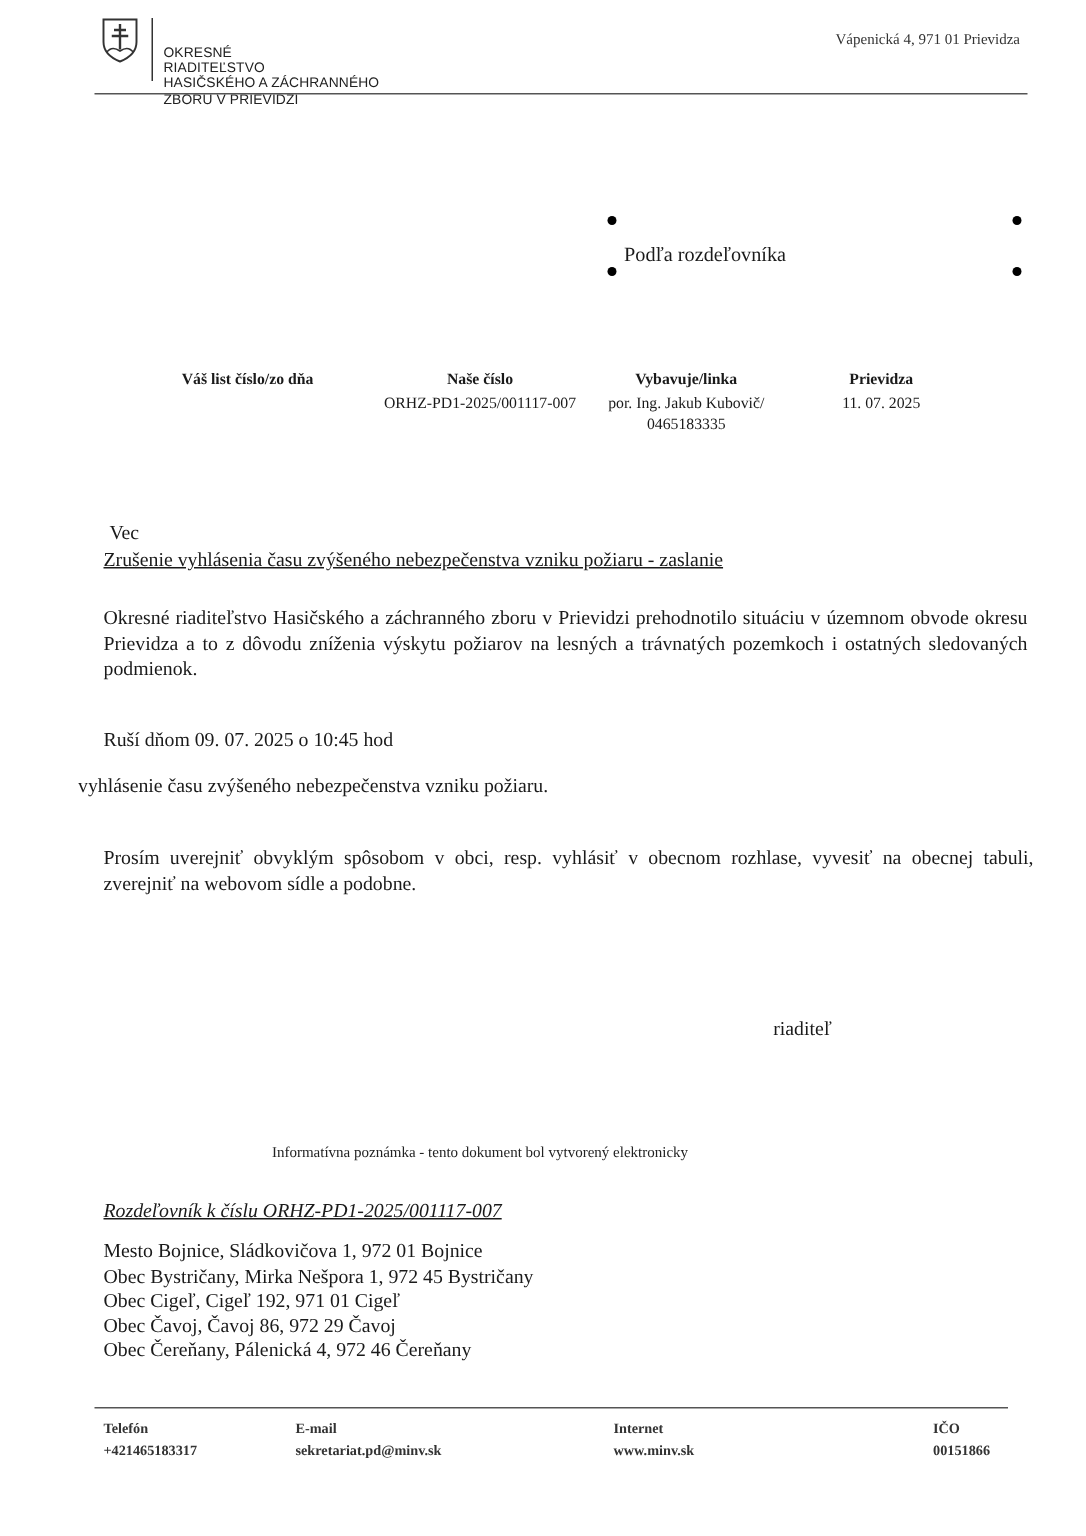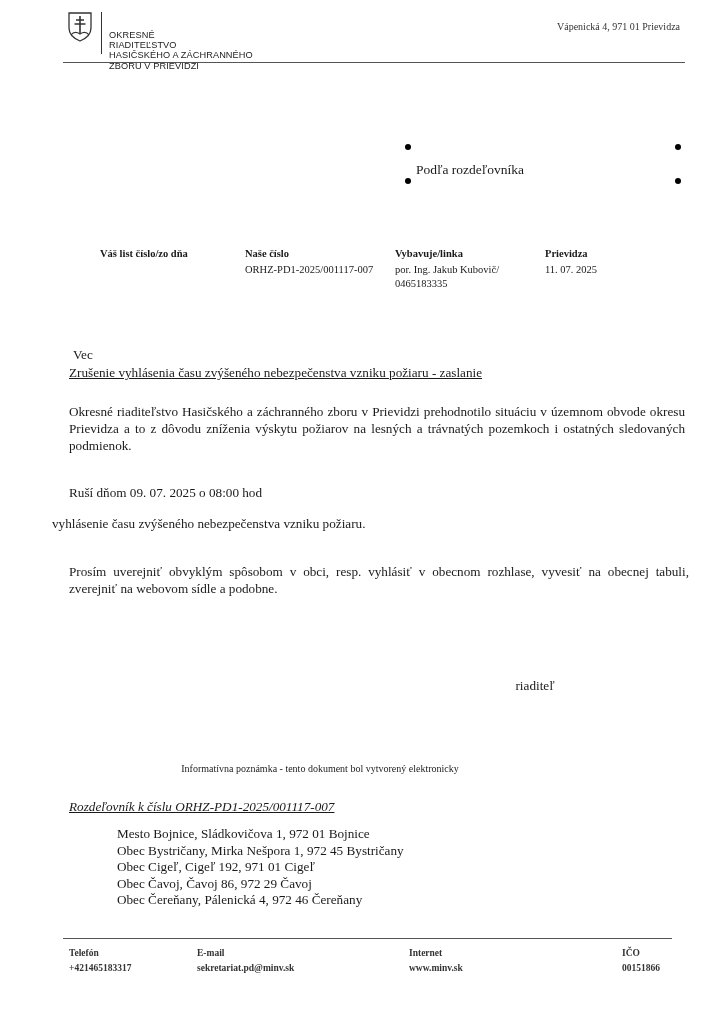--- a/index.html
+++ b/index.html
@@ -19,32 +19,32 @@
     }
     .org-name div { white-space: nowrap; }
     .header-address { left: 557px; top: 21px; font-size: 10px; color: #333; white-space: nowrap; }
     .header-rule { left: 63px; top: 62px; width: 622px; height: 1px; background: #555; }
 
     
     .bullet { width: 6px; height: 6px; border-radius: 50%; background: #000; }
     .recipient { left: 416px; top: 162px; font-size: 13.5px; white-space: nowrap; }
 
     
-    .ref-col { text-align: left; font-size: 10.5px; line-height: 14px; white-space: nowrap; }
+    .ref-col { text-align: center; font-size: 10.5px; line-height: 14px; white-space: nowrap; }
     .ref-col .h { font-weight: bold; }
     
     
     .txt { font-size: 13.2px; line-height: 17px; }
     .para { left: 69px; width: 616px; text-align: justify; }
     .subject { left: 69px; top: 364px; text-decoration: underline; white-space: nowrap; }
     .sig { text-align: center; font-size: 13.2px; line-height: 19px; }
     .note { left: 0; width: 640px; top: 743px; text-align: center; font-size: 10px; color: #222; margin-top: 20px; }
     .dist-title { left: 69px; top: 798px; text-decoration: underline; white-space: nowrap; font-style: italic; }
     .dist-list { left: 69px; top: 826px; font-size: 13.2px; line-height: 16.5px; }
-    .dist-list div { white-space: nowrap; margin-left: 48px; }
+    .dist-list div { white-space: nowrap; }
 
     
     .footer-rule { left: 63px; top: 938px; width: 609px; height: 1px; background: #555; }
     .fcol { top: 946px; font-size: 9.5px; line-height: 15px; color: #333; white-space: nowrap; font-weight: bold; }
   </style>
 </head>
 <body>
 
 <div class="abs crest">
   <svg width="24" height="30" viewBox="0 0 24 30">
@@ -84,21 +84,21 @@
 <div class="abs ref-col" style="left:545px; width:85px; top:247px;">
   <div class="h">Prievidza</div>
   <div style="margin-top:2px;">11. 07. 2025</div>
 </div>
 
 <div class="abs txt" style="left:73px; top:346px;">Vec</div>
 <div class="abs txt subject">Zrušenie vyhlásenia času zvýšeného nebezpečenstva vzniku požiaru - zaslanie</div>
 
 <div class="abs txt para" style="top:403px;">Okresné riaditeľstvo Hasičského a záchranného zboru v Prievidzi prehodnotilo situáciu v územnom obvode okresu Prievidza a to z dôvodu zníženia výskytu požiarov na lesných a trávnatých pozemkoch i ostatných sledovaných podmienok.</div>
 
-<div class="abs txt" style="left:69px; top:484px; white-space:nowrap;">Ruší dňom 09. 07. 2025 o 08:00 hod</div>
+<div class="abs txt" style="left:69px; top:484px; white-space:nowrap;">Ruší dňom 09. 07. 2025 o 10:45 hod</div>
 <div class="abs txt" style="left:52px; top:515px; white-space:nowrap;">vyhlásenie času zvýšeného nebezpečenstva vzniku požiaru.</div>
 
 <div class="abs txt para" style="top:563px; width:620px;">Prosím uverejniť obvyklým spôsobom v obci, resp. vyhlásiť v obecnom rozhlase, vyvesiť na obecnej tabuli, zverejniť na webovom sídle a podobne.</div>
 
 <div class="abs sig" style="left:430px; width:210px; top:676px;">
   <div>riaditeľ</div>
 </div>
 
 <div class="abs note">Informatívna poznámka - tento dokument bol vytvorený elektronicky</div>
 

